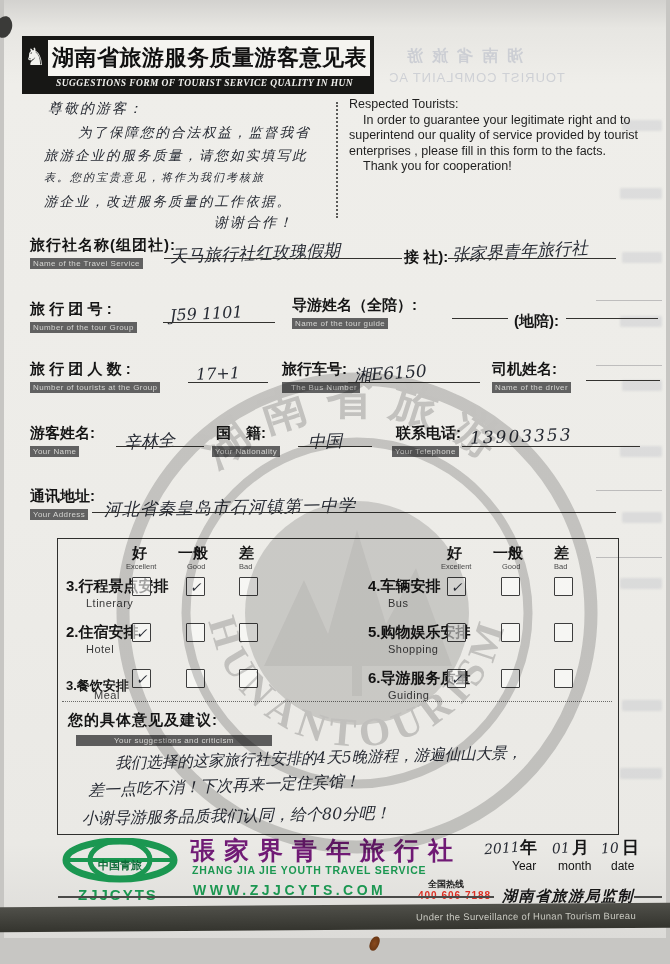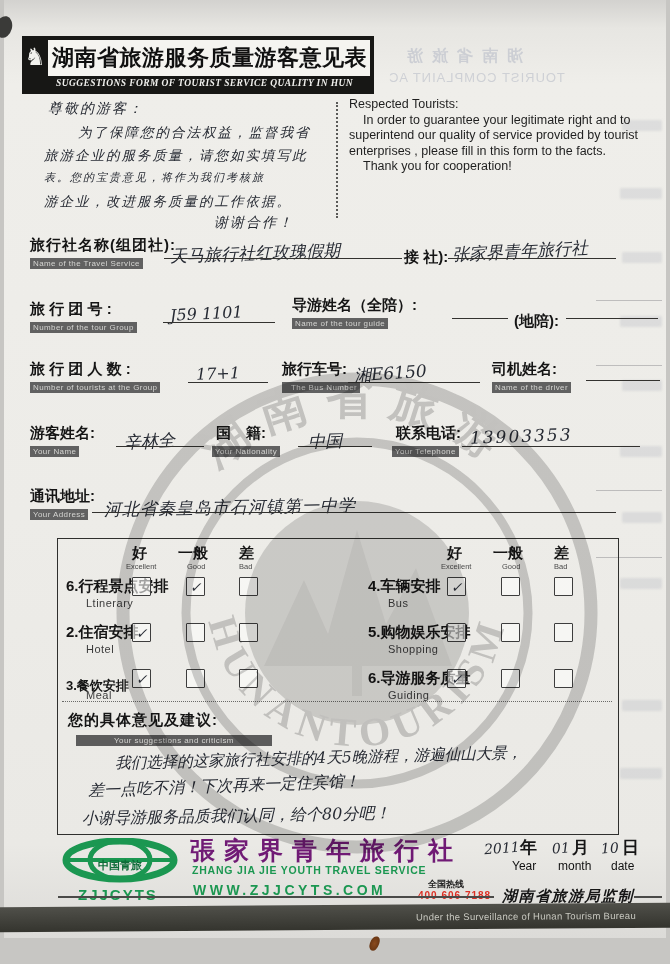--- a/index.html
+++ b/index.html
@@ -129,34 +129,34 @@
     <div class="abs cn" style="left:181px;top:5px;font-size:15px;">差</div>
     <div class="hdr-en" style="left:181px;top:23px;">Bad</div>
 
     <div class="abs cn" style="left:389px;top:5px;font-size:15px;">好</div>
     <div class="hdr-en" style="left:383px;top:23px;">Excellent</div>
     <div class="abs cn" style="left:435px;top:5px;font-size:15px;">一般</div>
     <div class="hdr-en" style="left:444px;top:23px;">Good</div>
     <div class="abs cn" style="left:496px;top:5px;font-size:15px;">差</div>
     <div class="hdr-en" style="left:496px;top:23px;">Bad</div>
 
-    <div class="abs cn" style="left:8px;top:38px;font-size:15px;">6.行程景点安排</div>
+    <div class="abs cn" style="left:8px;top:38px;font-size:15px;">3.行程景点安排</div>
     <div class="item-en" style="left:28px;top:58px;">Ltinerary</div>
     <div class="cb" style="left:74px;top:38px;"></div>
     <div class="cb" style="left:128px;top:38px;">✓</div>
     <div class="cb" style="left:181px;top:38px;"></div>
 
     <div class="abs cn" style="left:8px;top:84px;font-size:15px;">2.住宿安排</div>
     <div class="item-en" style="left:28px;top:104px;">Hotel</div>
     <div class="cb" style="left:74px;top:84px;">✓</div>
     <div class="cb" style="left:128px;top:84px;"></div>
     <div class="cb" style="left:181px;top:84px;"></div>
 
     <div class="abs cn" style="left:8px;top:130px;font-size:13px;margin-top:8px;">3.餐饮安排</div>
-    <div class="item-en" style="left:28px;top:150px;">Meal</div>
+    <div class="item-en" style="left:36px;top:150px;">Meal</div>
     <div class="cb" style="left:74px;top:130px;">✓</div>
     <div class="cb" style="left:128px;top:130px;"></div>
     <div class="cb" style="left:181px;top:130px;"></div>
 
     <div class="abs cn" style="left:310px;top:38px;font-size:15px;">4.车辆安排</div>
     <div class="item-en" style="left:330px;top:58px;">Bus</div>
     <div class="cb" style="left:389px;top:38px;">✓</div>
     <div class="cb" style="left:443px;top:38px;"></div>
     <div class="cb" style="left:496px;top:38px;"></div>
 

